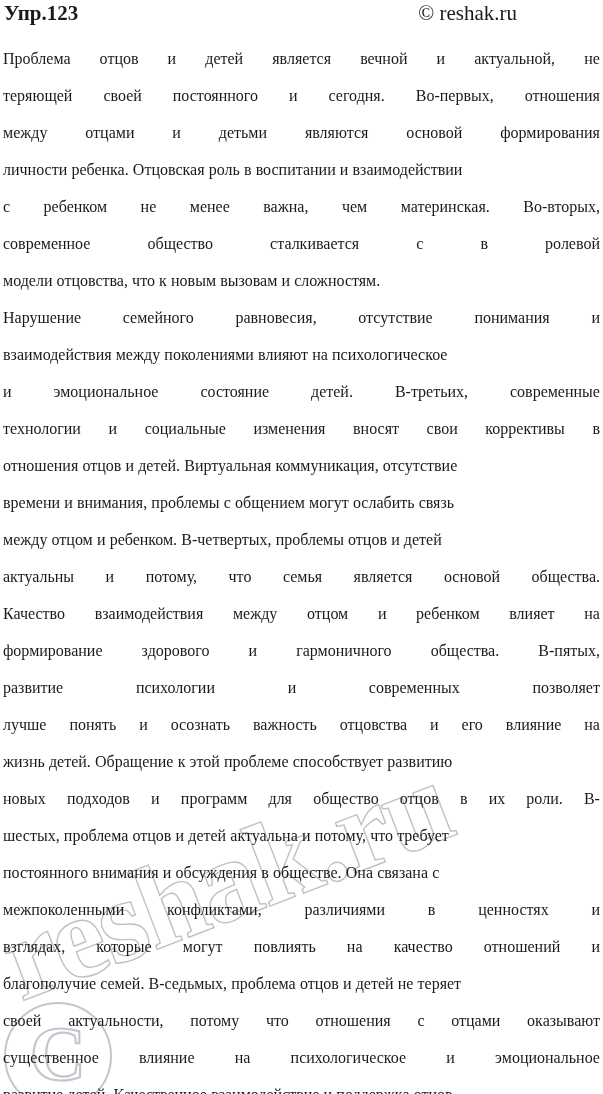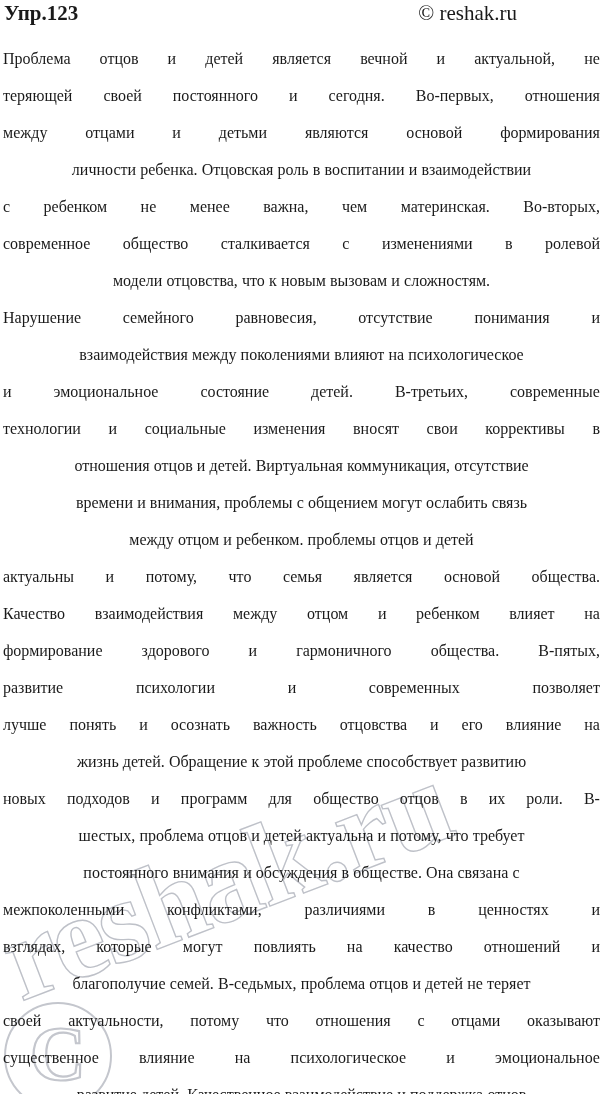--- a/index.html
+++ b/index.html
@@ -116,21 +116,21 @@
     white-space: nowrap;
     display: flex;
     flex-direction: row;
   }
   
   .text-line.justify {
     justify-content: space-between;
   }
   
   .text-line.flush {
-    justify-content: center;
+    justify-content: flex-start;
   }
   .text-line.flush .w + .w {
     margin-left: 0.26em;
   }
   .w {
     display: inline-block;
   }
 </style>
 </head>
 <body>
@@ -197,21 +197,20 @@
           <span class="w">важна,</span>
           <span class="w">чем</span>
           <span class="w">материнская.</span>
           <span class="w">Во-вторых,</span>
         </div>
         <div class="text-line justify">
           <span class="w">современное</span>
           <span class="w">общество</span>
           <span class="w">сталкивается</span>
           <span class="w">с</span>
-          <span class="w">изменениями</span>
           <span class="w">в</span>
           <span class="w">ролевой</span>
         </div>
         <div class="text-line flush">
           <span class="w">модели</span>
           <span class="w">отцовства,</span>
           <span class="w">что</span>
           <span class="w">к</span>
           <span class="w">новым</span>
           <span class="w">вызовам</span>
@@ -270,20 +269,21 @@
           <span class="w">общением</span>
           <span class="w">могут</span>
           <span class="w">ослабить</span>
           <span class="w">связь</span>
         </div>
         <div class="text-line flush">
           <span class="w">между</span>
           <span class="w">отцом</span>
           <span class="w">и</span>
           <span class="w">ребенком.</span>
+          <span class="w">В-четвертых,</span>
           <span class="w">проблемы</span>
           <span class="w">отцов</span>
           <span class="w">и</span>
           <span class="w">детей</span>
         </div>
         <div class="text-line justify">
           <span class="w">актуальны</span>
           <span class="w">и</span>
           <span class="w">потому,</span>
           <span class="w">что</span>

